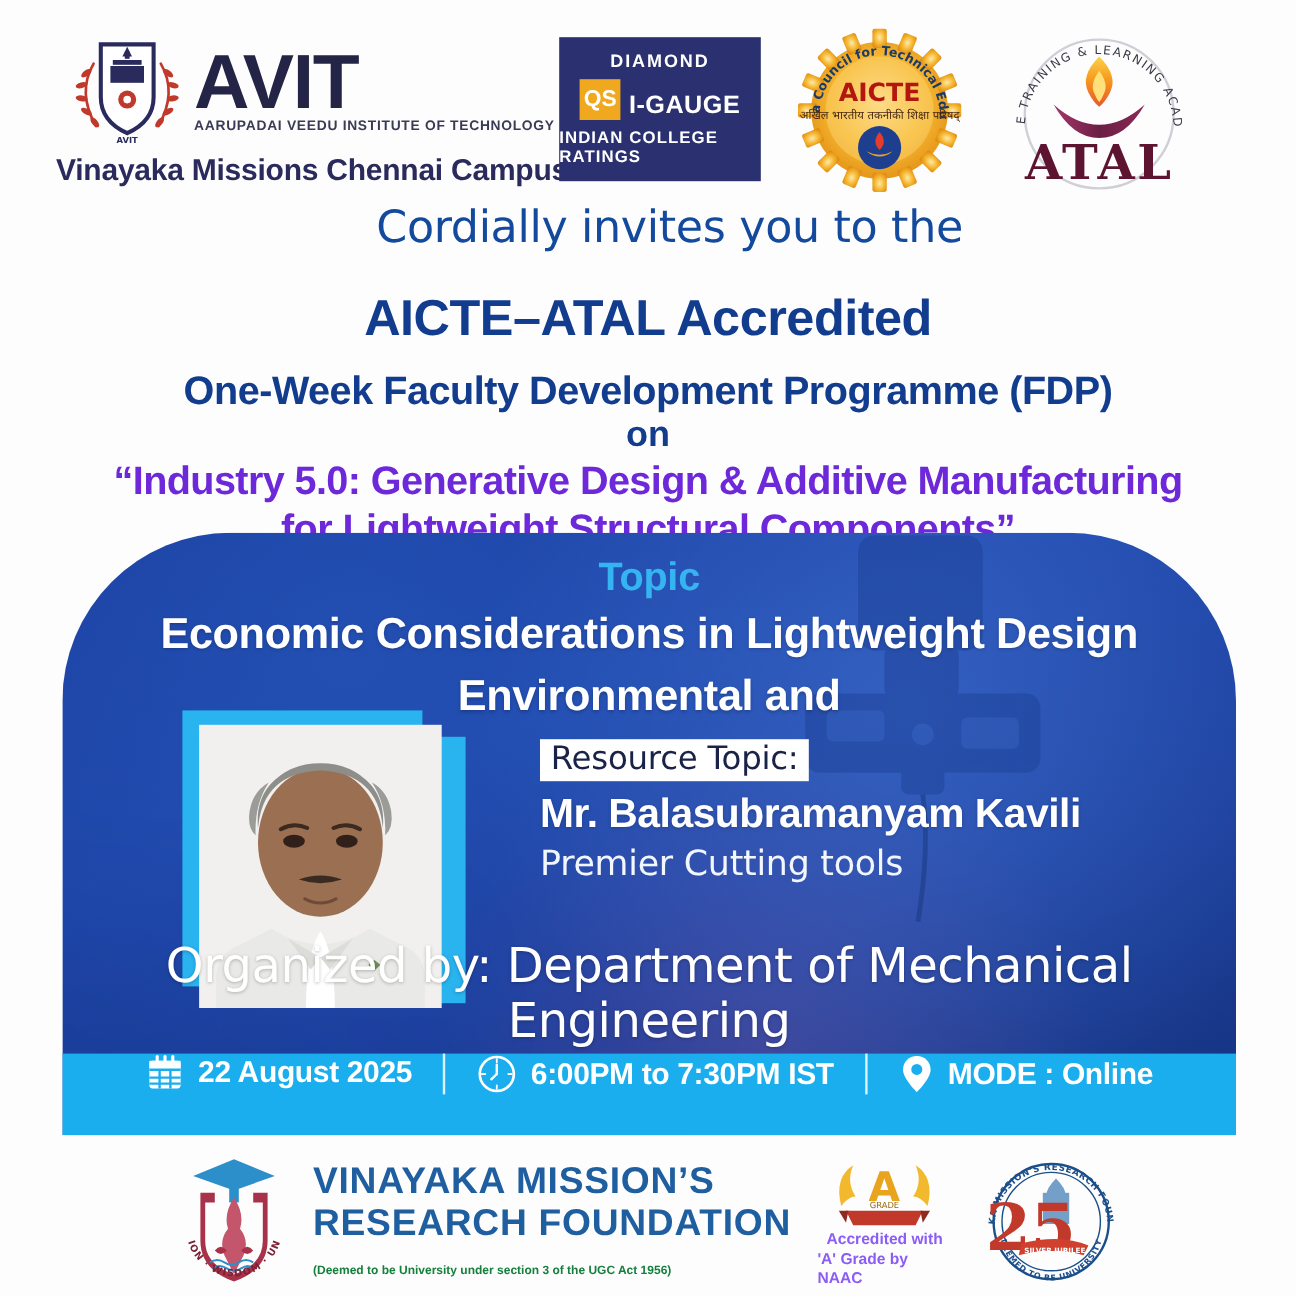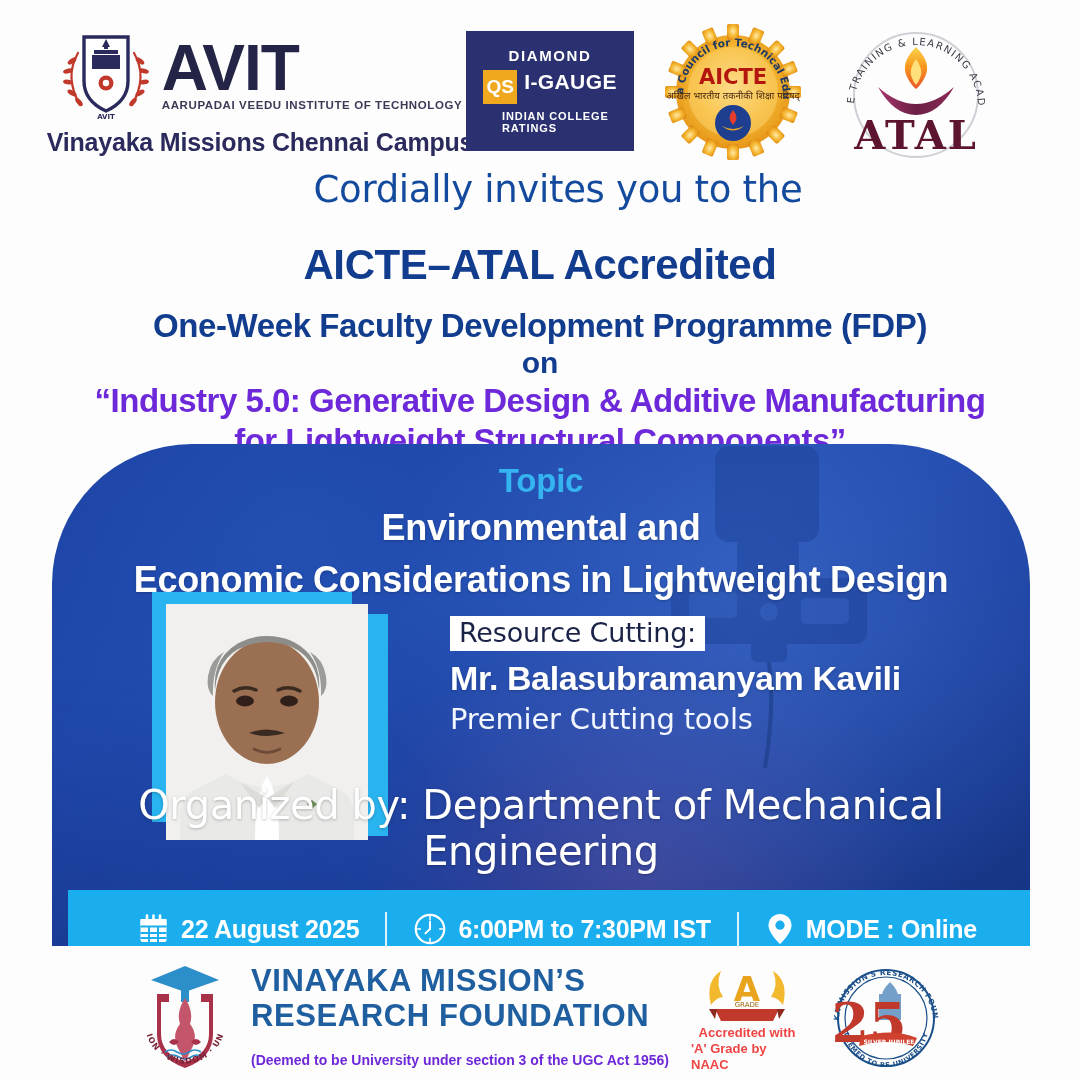--- a/index.html
+++ b/index.html
@@ -39,28 +39,28 @@
     letter-spacing: -0.2px; margin-top: 3px; white-space: nowrap;
   }
 
   
   .qs-badge {
     width: 168px; height: 120px; background: #2b3170;
     display: flex; flex-direction: column; align-items: center;
     justify-content: center; gap: 6px; flex: none;
   }
   .qs-diamond { color: #fff; font-size: 15px; font-weight: bold; letter-spacing: 1.6px; }
-  .qs-mid { display: flex; align-items: flex-start; gap: 7px; }
+  .qs-mid { display: flex; align-items: flex-end; gap: 7px; }
   .qs-sq {
     width: 34px; height: 34px; background: #f0a81e; color: #fff;
     font-size: 19px; font-weight: bold; display: flex;
     align-items: center; justify-content: center;
   }
   .qs-gauge { color: #fff; font-size: 21px; font-weight: bold; letter-spacing: 0.4px; }
-  .qs-foot { color: #fff; font-size: 11px; font-weight: bold; letter-spacing: 0.9px; padding-left: 36px; }
+  .qs-foot { color: #fff; font-size: 14px; font-weight: bold; letter-spacing: 0.9px; }
 
   
   .aicte-wrap { position: relative; width: 146px; height: 138px; flex: none; }
 
   
   .atal-wrap { position: relative; width: 168px; height: 140px; flex: none; }
 
   
   .head-zone { position: absolute; top: 168px; left: 0; width: 1080px; text-align: center; }
   .cordial {
@@ -156,23 +156,23 @@
   
   .organized {
     position: absolute; left: 0; bottom: 72px; width: 100%;
     text-align: center; color: #ffffff; font-size: 40px;
     font-family: "DejaVu Sans", sans-serif; letter-spacing: -0.4px;
     text-shadow: 0 1px 3px rgba(0,0,0,0.25);
   }
 
   
   .details-bar {
-    position: absolute; left: 16px; bottom: 0; width: 100%; height: 56px;
+    position: absolute; left: 0; bottom: 0; width: 100%; height: 68px;
     background: #1aaeee;
-    display: flex; align-items: flex-end; justify-content: center; gap: 0;
+    display: flex; align-items: flex-start; justify-content: center; gap: 0;
     z-index: 5;
   }
   .detail-item {
     display: flex; align-items: center; gap: 11px;
     color: #ffffff; font-size: 25px; font-weight: bold; letter-spacing: -0.3px;
     padding: 0 26px;
   }
   .vdiv { width: 2px; height: 34px; background: rgba(255,255,255,0.85); }
   .detail-item svg { flex: none; display: block; }
 
@@ -180,23 +180,23 @@
   .footer {
     position: absolute; left: 0; bottom: 2px; width: 1080px; height: 124px;
     display: flex; align-items: center; justify-content: center; gap: 22px;
   }
   .vmrf { display: flex; align-items: center; gap: 14px; }
   .vmrf-text { display: flex; flex-direction: column; }
   .vmrf-l1, .vmrf-l2 {
     font-size: 31px; font-weight: bold; color: #1f5fa0;
     letter-spacing: 0.6px; line-height: 1.12;
   }
-  .vmrf-l3 { font-size: 14px; font-weight: bold; color: #6d28d9; margin-top: 18px; }
+  .vmrf-l3 { font-size: 10px; font-weight: bold; color: #15803d; margin-top: 18px; }
   .naac { display: flex; flex-direction: column; align-items: center; width: 112px; }
-  .naac-t1, .naac-t2 { font-size: 13px; font-weight: bold; color: #ef4444; line-height: 1.25; }
+  .naac-t1, .naac-t2 { font-size: 13px; font-weight: bold; color: #8b5cf6; line-height: 1.25; }
   .jub { width: 122px; height: 112px; position: relative; }
 </style>
 </head>
 <body>
 
 <div class="poster">
 
   <div class="logo-strip">
 
     <div class="avit-block">
@@ -369,22 +369,22 @@
       <g fill="#3f69c4" opacity="0.55">
         <rect x="70" y="146" width="48" height="26" rx="5"></rect>
         <rect x="182" y="152" width="48" height="26" rx="5"></rect>
         <circle cx="150" cy="166" r="9"></circle>
       </g>
       <path d="M150 216 q6 44 -4 106" stroke="#12306f" stroke-width="4" fill="none" opacity="0.8"></path>
     </svg>
 
     <div class="panel-inner">
       <div class="topic-label">Topic</div>
+      <div class="topic-text">Economic Considerations in Lightweight Design</div>
       <div class="topic-text">Environmental and</div>
-      <div class="topic-text">Economic Considerations in Lightweight Design</div>
 
       <div class="speaker-row">
         <div class="photo-holder">
           <div class="photo-frame-tl"></div>
           <div class="photo-frame-br"></div>
           <div class="photo">
             <svg viewBox="0 0 202 236" width="202" height="236">
               <rect width="202" height="236" fill="#f1f0ee"></rect>
               <ellipse cx="101" cy="98" rx="52" ry="62" fill="#9a6f52"></ellipse>
               <path d="M49 86 q4 -46 52 -48 q48 2 52 48 q2 -22 -10 -36 q-16 -18 -42 -18 q-26 0 -42 18 q-12 14 -10 36 Z" fill="#8d8d8a"></path>
@@ -399,21 +399,21 @@
               <path d="M60 170 q41 26 82 0 l32 16 q14 8 14 26 v24 H14 v-24 q0 -18 14 -26 Z" fill="#e9e9e7"></path>
               <path d="M101 172 q-12 18 -12 64 h24 q0 -46 -12 -64 Z" fill="#ffffff"></path>
               <path d="M74 178 l27 16 l-8 10 Z" fill="#dcdcd9"></path>
               <path d="M128 178 l-27 16 l8 10 Z" fill="#dcdcd9"></path>
               <path d="M146 196 l5 4 l-5 5 l-5 -5 Z" fill="#6f8f5a"></path>
             </svg>
           </div>
         </div>
 
         <div class="speaker-info">
-          <div class="rp-label">Resource Cutting:</div>
+          <div class="rp-label">Resource Topic:</div>
           <div class="rp-name">Mr. Balasubramanyam Kavili</div>
           <div class="rp-org">Premier Cutting tools</div>
         </div>
       </div>
 
       <div class="organized">Organized by: Department of Mechanical Engineering</div>
     </div>
 
     <div class="details-bar">
       <div class="detail-item">

